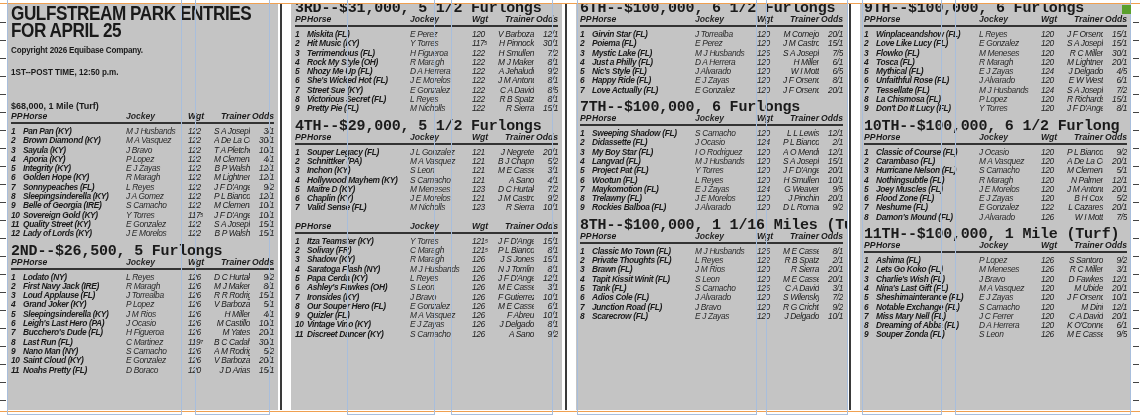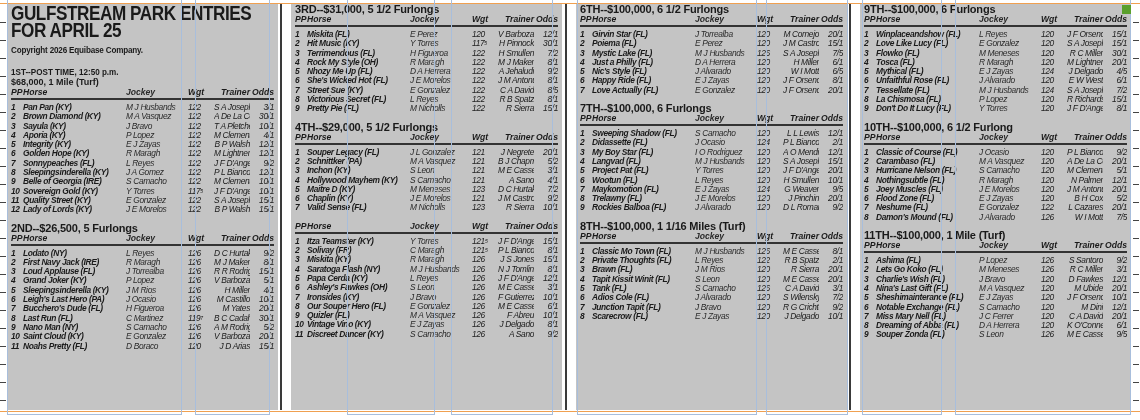--- a/index.html
+++ b/index.html
@@ -29,22 +29,22 @@
 
   .tick { position: absolute; width: 6px; height: 1px; background: #444; }
 
   .green-marker { position: absolute; left: 1122px; top: 5px; width: 9px; height: 9px; background: #5aa02c; }
 
   .masthead { font-family: "Liberation Sans", sans-serif; font-weight: bold; font-size: 19.5px; line-height: 17px; letter-spacing: -0.5px; transform: scaleX(0.88); transform-origin: left; white-space: nowrap; margin-top: 1px; }
   .copyright { font-size: 9px; font-weight: bold; margin-top: 6px; letter-spacing: -0.2px; transform: scaleX(0.9); transform-origin: left; white-space: nowrap; }
   .post-time { font-size: 9px; font-weight: bold; margin-top: 12px; line-height: 10px; transform: scaleX(0.9); transform-origin: left; white-space: nowrap; }
 
   .race { margin-bottom: 8px; }
-  .race-title { font-size: 11px; font-weight: bold; line-height: 10px; white-space: nowrap; letter-spacing: -0.2px; }
-  .race-sub { font-size: 9px; font-weight: bold; line-height: 10px; white-space: nowrap; }
+  .race-title { font-size: 15px; font-weight: bold; line-height: 10px; white-space: nowrap; letter-spacing: -0.2px; font-family: Liberation Mono, monospace; }
+  .race-sub { font-size: 9px; font-weight: bold; line-height: 10px; white-space: nowrap; margin-top: 24px; }
 
   table { border-collapse: collapse; width: 100%; table-layout: fixed; font-style: italic; }
   thead th { font-size: 8.6px; font-weight: bold; line-height: 10px; padding: 0; text-align: left; border-bottom: 2px solid #333; padding-bottom: 1px; white-space: nowrap; }
   tbody td { font-size: 8.4px; line-height: 9.3px; padding: 0; white-space: nowrap; overflow: hidden; letter-spacing: -0.35px; }
   td.pp, th.pp { width: 12px; font-weight: bold; }
   td.horse { font-weight: bold; }
   td.jockey, th.jockey { color: #2a2a2a; }
   td.wgt, th.wgt { text-align: left; }
   td.trainer, th.trainer { text-align: right; }
   td.odds, th.odds { text-align: right; width: 24px; }
@@ -474,21 +474,21 @@
             <tr>
               <td class="pp">2</td>
               <td class="horse">Solivay (FR)</td>
               <td class="jockey">C Maragh</td>
               <td class="wgt"><span>121</span><sup>5</sup></td>
               <td class="trainer">P L Biancone</td>
               <td class="odds">8/1</td>
             </tr>
             <tr>
               <td class="pp">3</td>
-              <td class="horse">Miskita (KY)</td>
+              <td class="horse">Shadow (KY)</td>
               <td class="jockey">R Maragh</td>
               <td class="wgt"><span>126</span></td>
               <td class="trainer">J S Jones</td>
               <td class="odds">15/1</td>
             </tr>
             <tr>
               <td class="pp">4</td>
               <td class="horse">Saratoga Flash (NY)</td>
               <td class="jockey">M J Husbands</td>
               <td class="wgt"><span>126</span></td>
@@ -776,21 +776,21 @@
             <tr>
               <td class="pp">6</td>
               <td class="horse">Adios Cole (FL)</td>
               <td class="jockey">J Alvarado</td>
               <td class="wgt"><span>120</span></td>
               <td class="trainer">S Wilensky</td>
               <td class="odds">7/2</td>
             </tr>
             <tr>
               <td class="pp">7</td>
-              <td class="horse">Junction Tapit (FL)</td>
+              <td class="horse">Junction Road (FL)</td>
               <td class="jockey">J Bravo</td>
               <td class="wgt"><span>120</span></td>
               <td class="trainer">R G Crichton</td>
               <td class="odds">9/2</td>
             </tr>
             <tr>
               <td class="pp">8</td>
               <td class="horse">Scarecrow (FL)</td>
               <td class="jockey">E J Zayas</td>
               <td class="wgt"><span>120</span></td>

